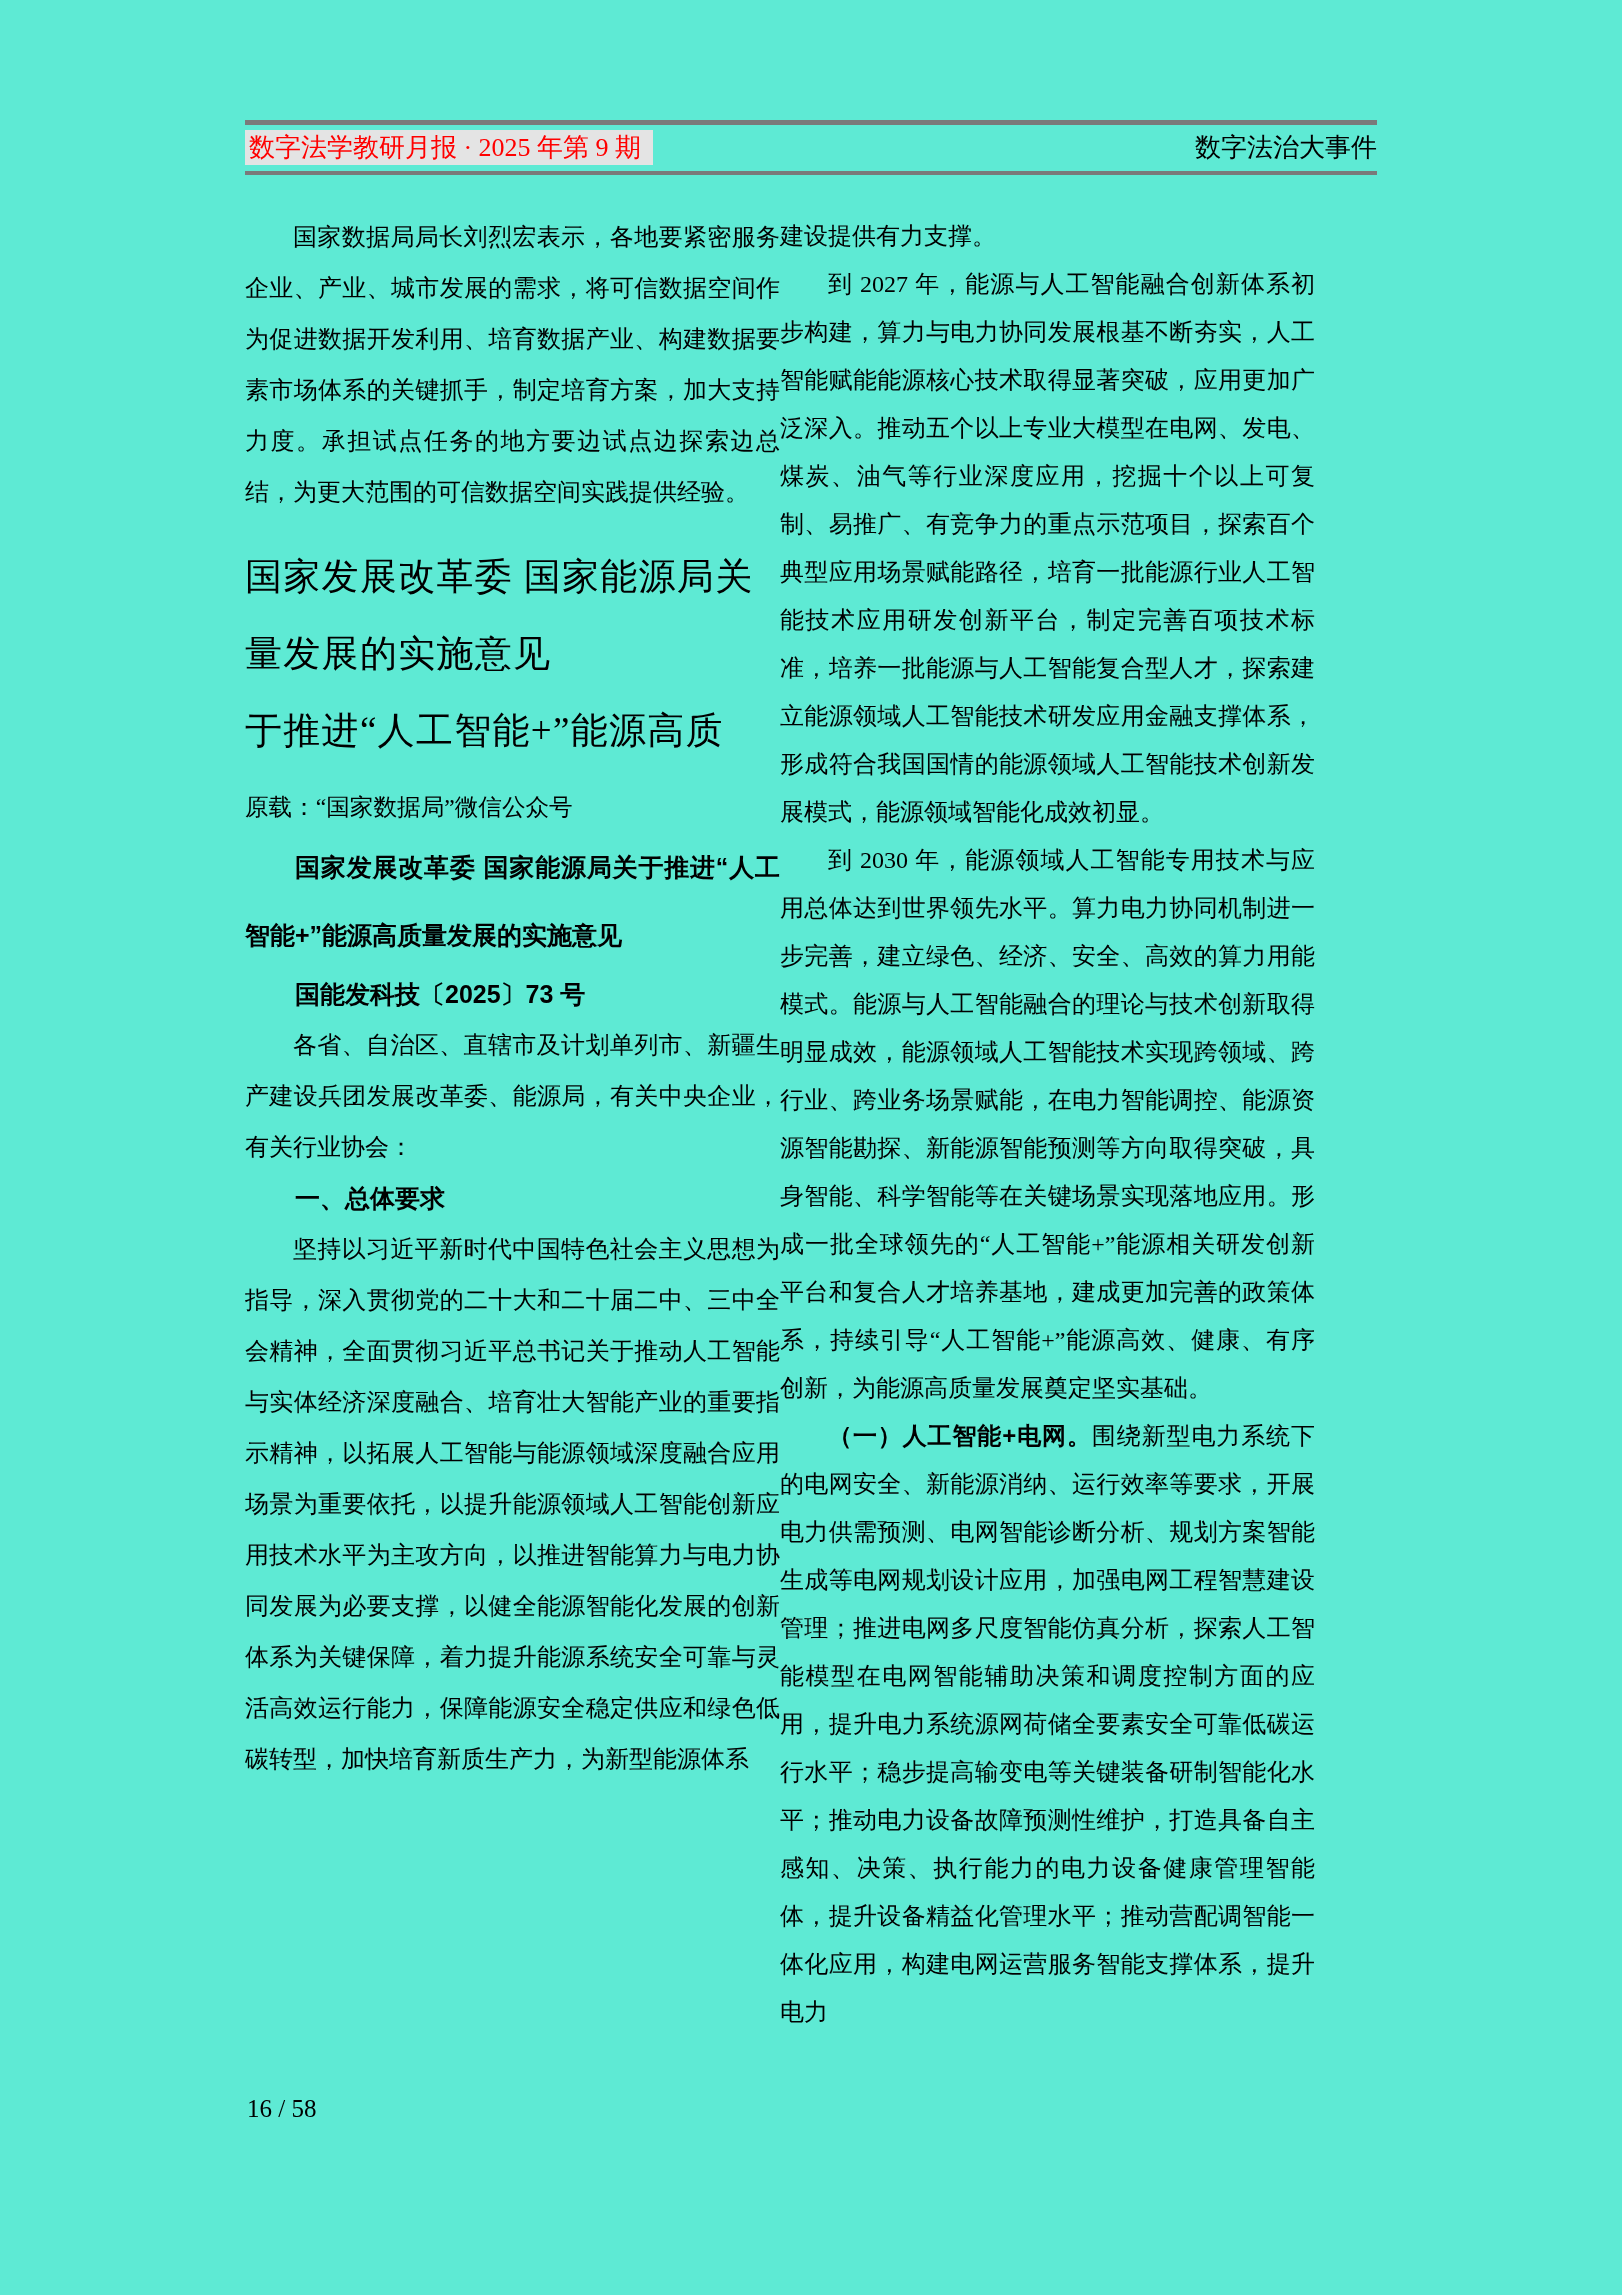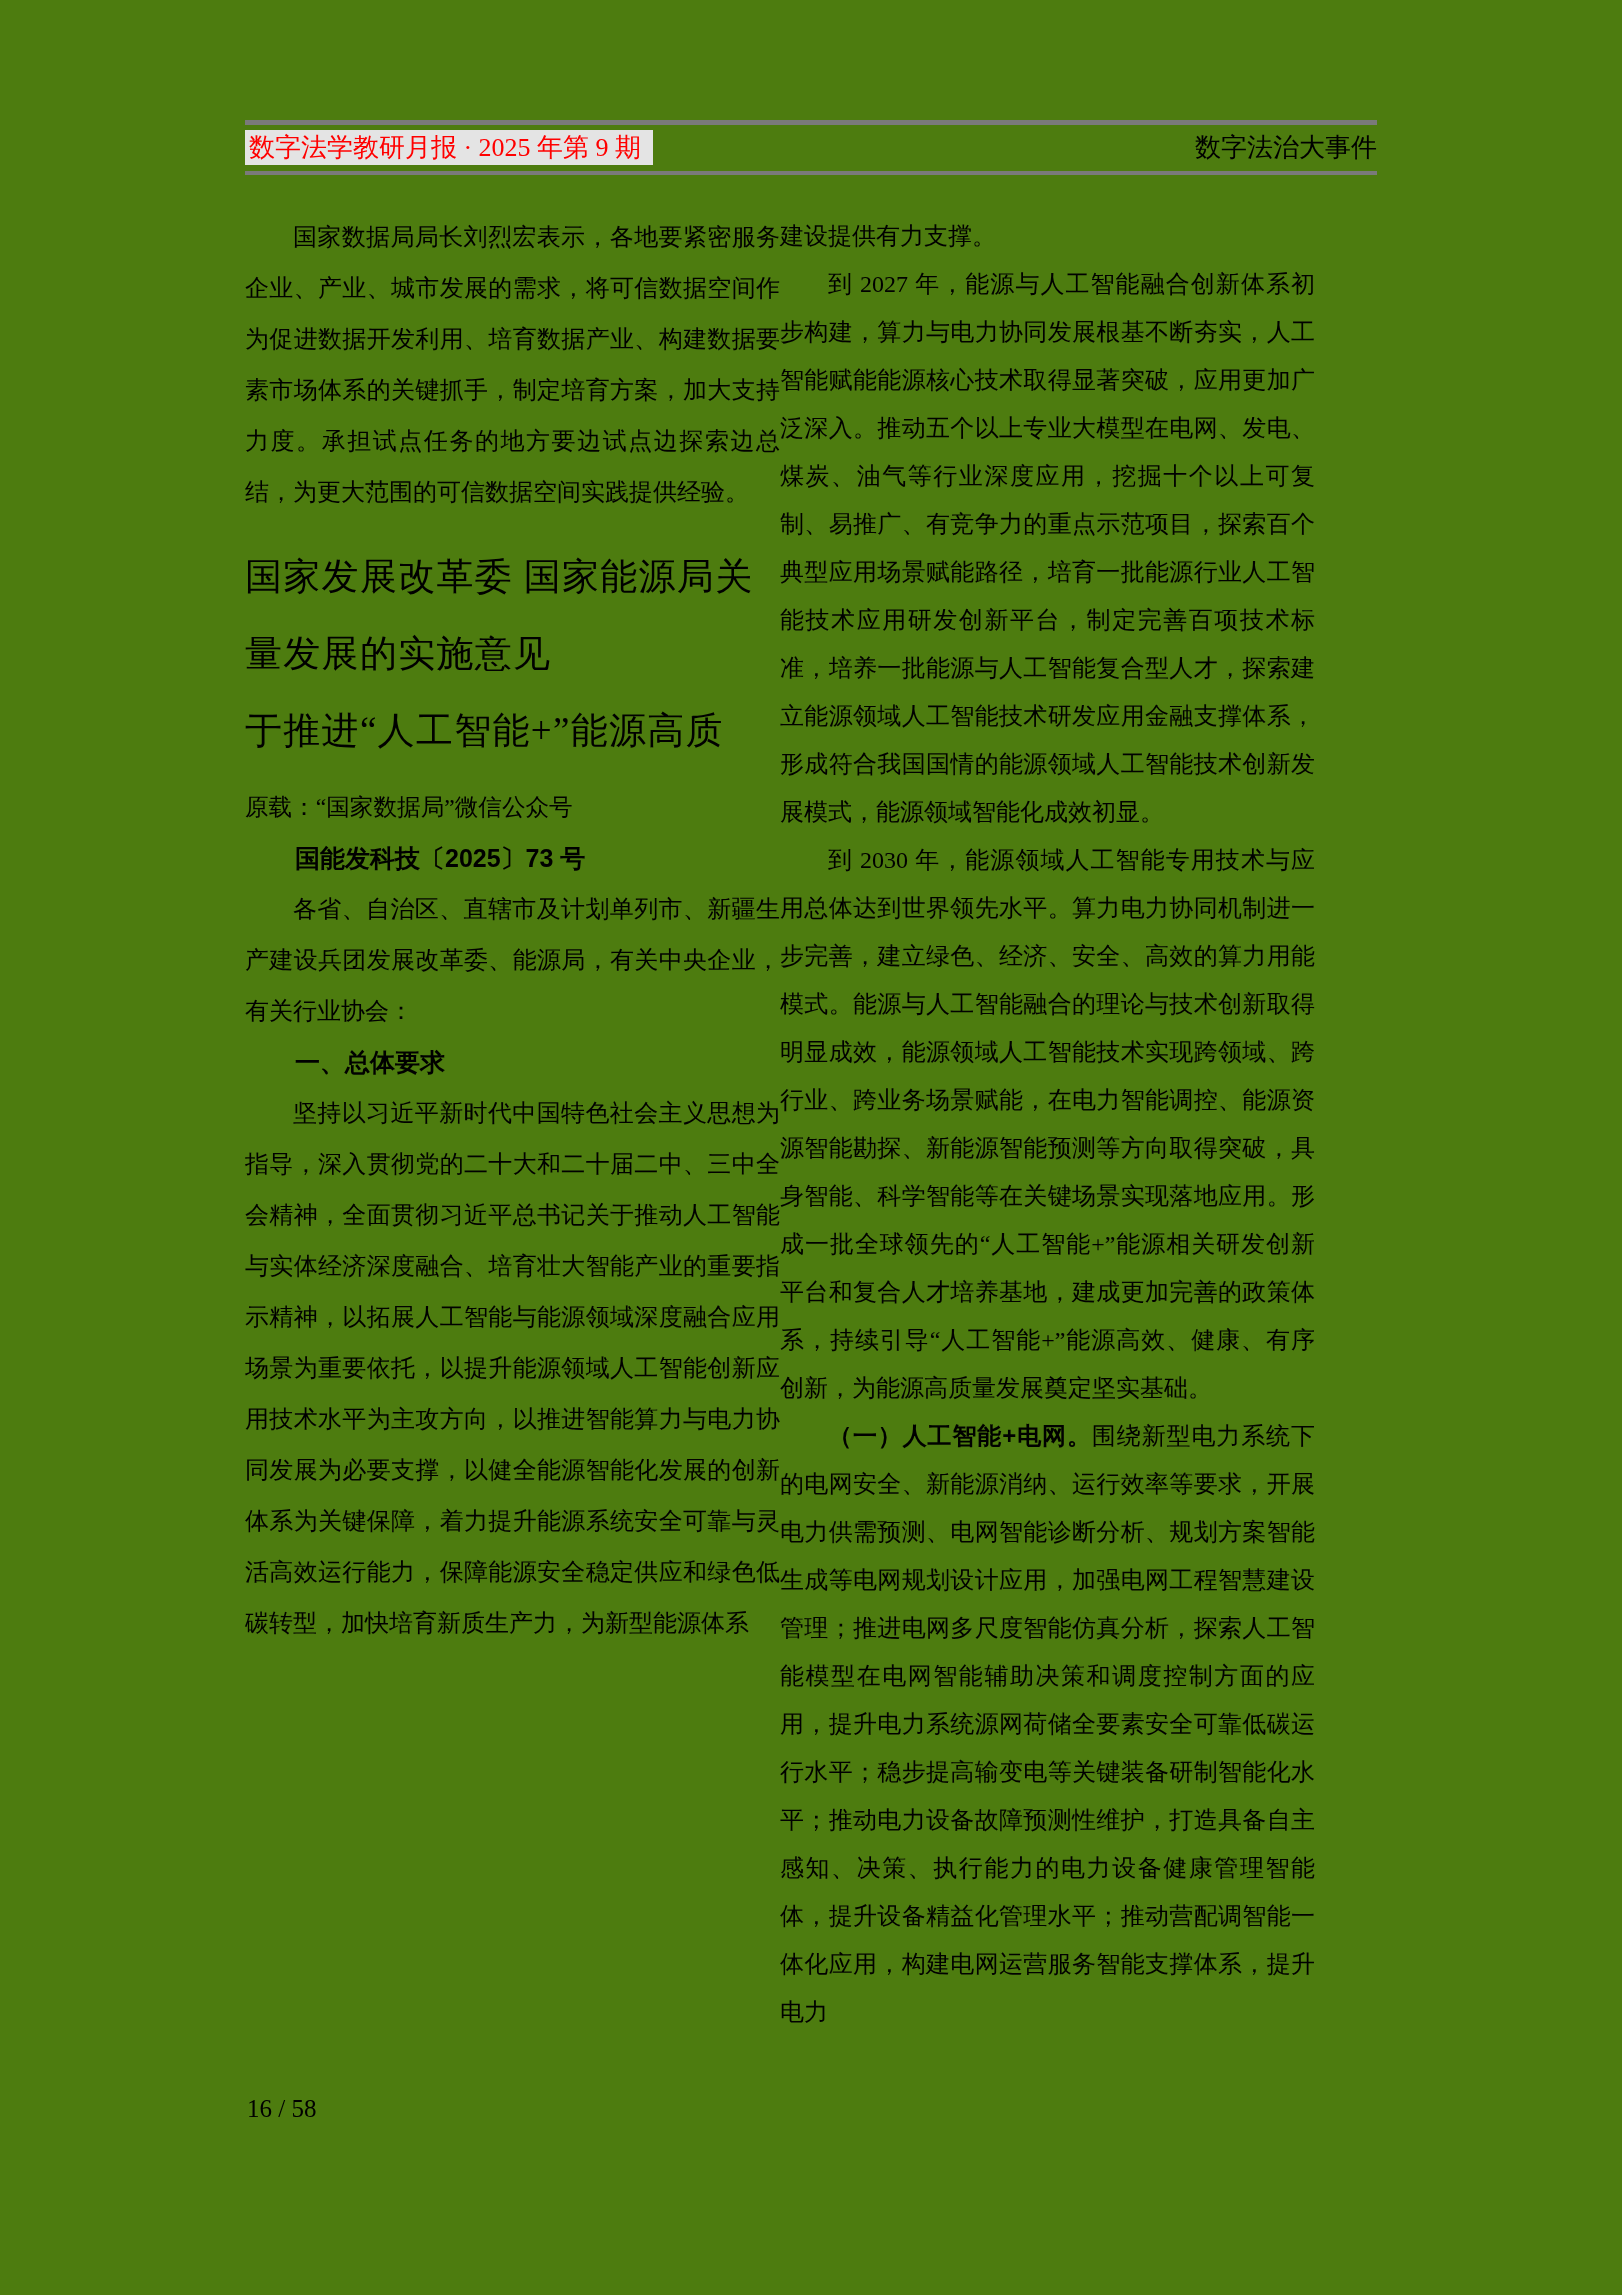--- a/index.html
+++ b/index.html
@@ -1,21 +1,21 @@
 <!DOCTYPE html>
 <html style="font-size:10.5px"><head>
 <meta charset="utf-8">
 <style>
   * { margin:0; padding:0; box-sizing:border-box; }
   html,body { background:#888; }
   .page {
     position:relative;
     width:1623px; height:2295px;
     margin:0 auto;
-    background:#4d7c0f;
+    background:#5eead4;
     font-family:"Liberation Serif","DejaVu Serif",serif;
     color:#000;
     overflow:hidden;
   }
   
   .header { position:absolute; left:245px; top:120px; width:1132px; }
   .rule { height:4.6px; background:#7a7a7a; }
   .header-row {
     height:46px;
     display:flex; justify-content:space-between; align-items:center;
@@ -108,20 +108,21 @@
       <p class="body-p">国家数据局局长刘烈宏表示，各地要紧密服务企业、产业、城市发展的需求，将可信数据空间作为促进数据开发利用、培育数据产业、构建数据要素市场体系的关键抓手，制定培育方案，加大支持力度。承担试点任务的地方要边试点边探索边总结，为更大范围的可信数据空间实践提供经验。</p>
 
       <div class="article-title">
         <div>国家发展改革委 国家能源局关</div>
         <div>量发展的实施意见</div>
         <div>于推进“人工智能+”能源高质</div>
       </div>
 
       <p class="source-line">原载：“国家数据局”微信公众号</p>
 
+      <p class="doc-title">国家发展改革委 国家能源局关于推进“人工智能+”能源高质量发展的实施意见</p>
 
       <p class="doc-number">国能发科技〔2025〕73 号</p>
 
       <p class="body-p">各省、自治区、直辖市及计划单列市、新疆生产建设兵团发展改革委、能源局，有关中央企业，有关行业协会：</p>
 
 
       <p class="heading body-p">一、总体要求</p>
 
       <p class="body-p">坚持以习近平新时代中国特色社会主义思想为指导，深入贯彻党的二十大和二十届二中、三中全会精神，全面贯彻习近平总书记关于推动人工智能与实体经济深度融合、培育壮大智能产业的重要指示精神，以拓展人工智能与能源领域深度融合应用场景为重要依托，以提升能源领域人工智能创新应用技术水平为主攻方向，以推进智能算力与电力协同发展为必要支撑，以健全能源智能化发展的创新体系为关键保障，着力提升能源系统安全可靠与灵活高效运行能力，保障能源安全稳定供应和绿色低碳转型，加快培育新质生产力，为新型能源体系</p>
     </div>

